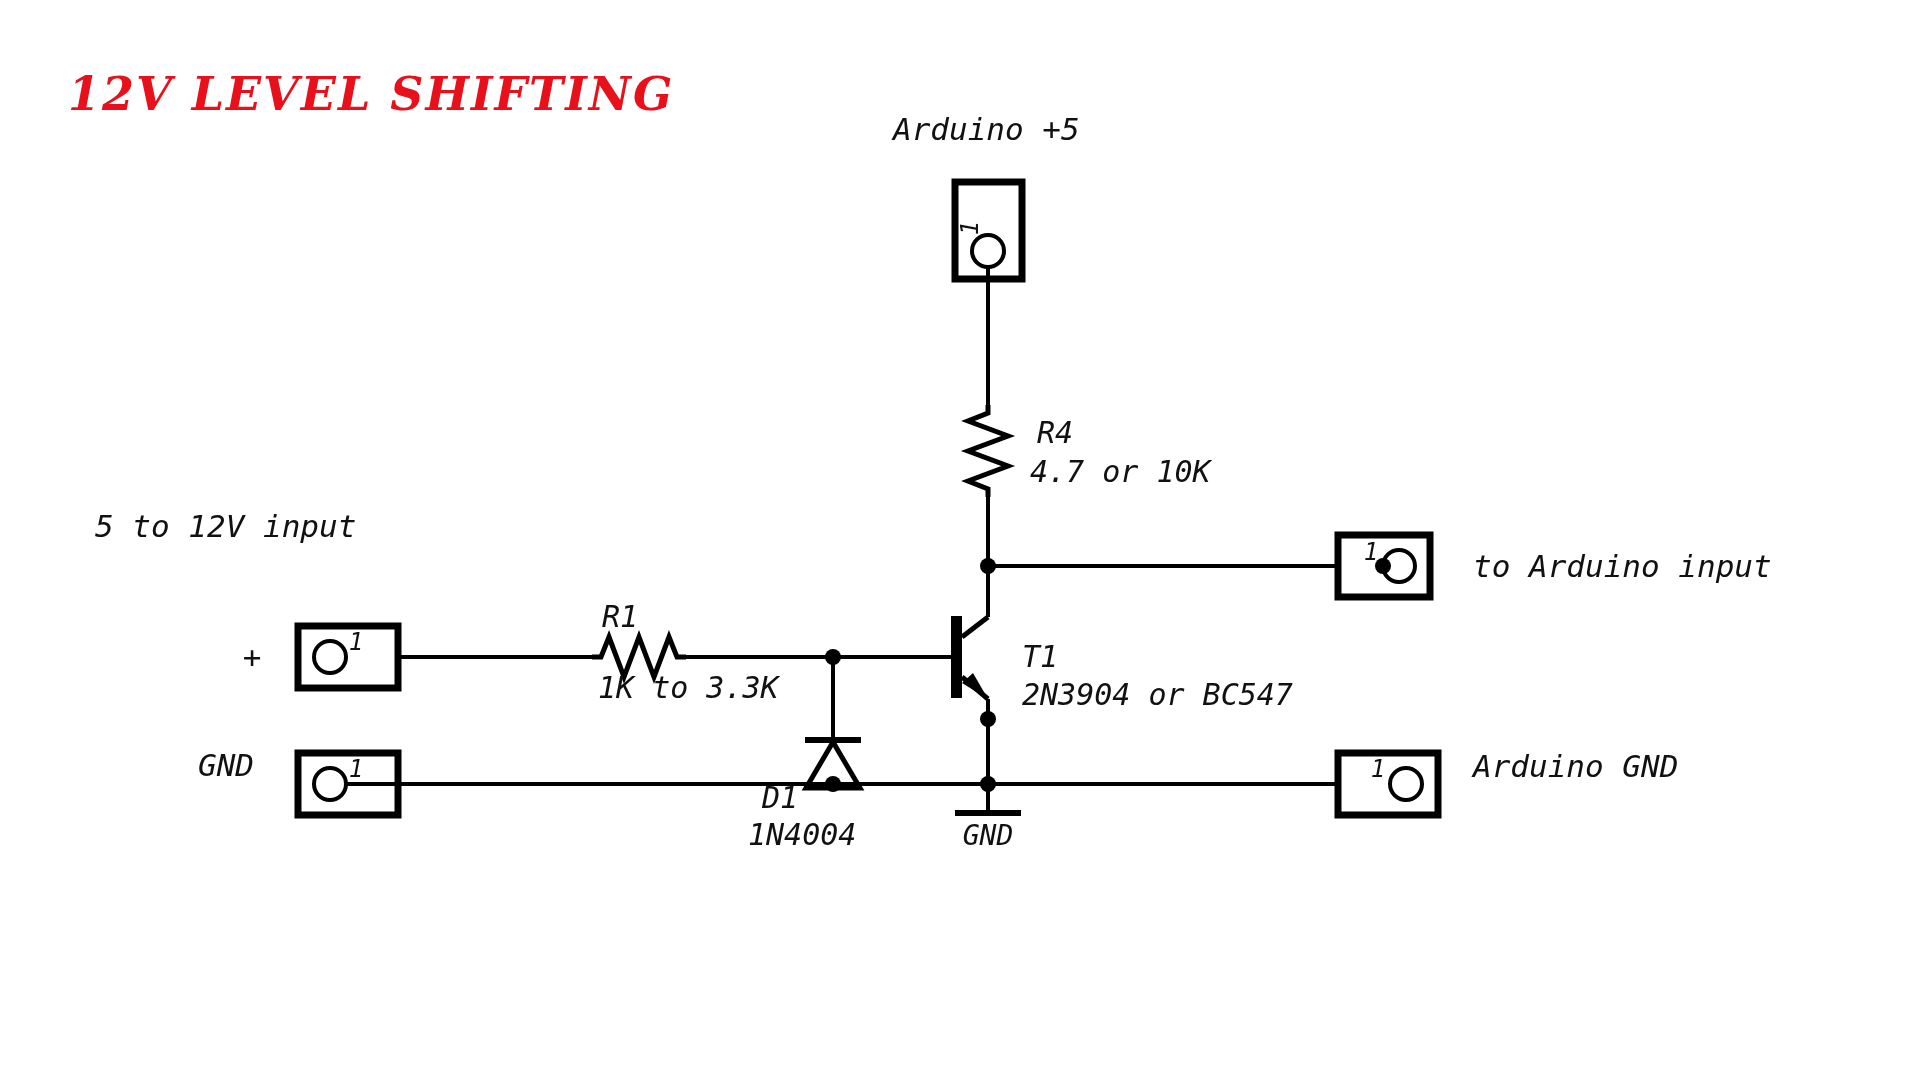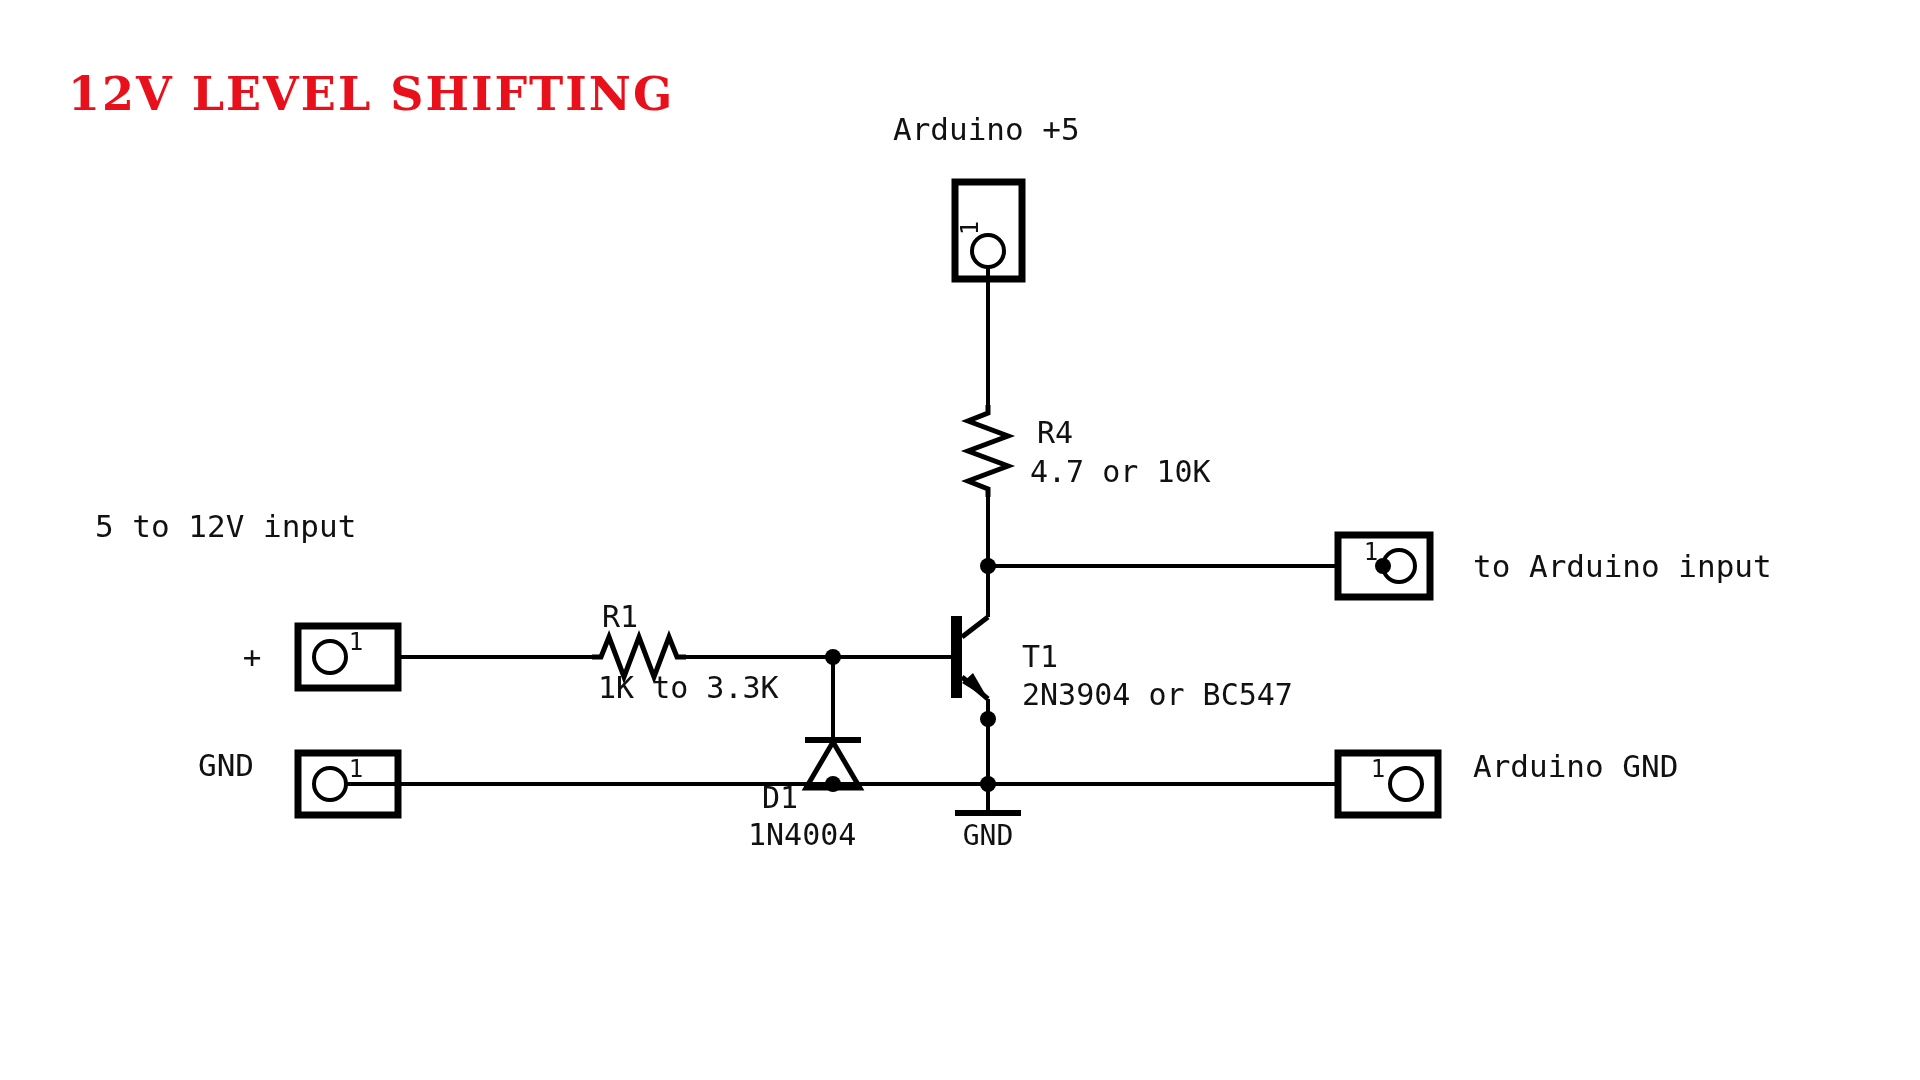--- a/index.html
+++ b/index.html
@@ -10,20 +10,21 @@
     width: 1920px;
     height: 1080px;
     overflow: hidden;
   }
   #stage {
     position: relative;
     width: 1560px;
     height: 1080px;
     background: #ffffff;
     font-family: "DejaVu Sans Mono", "Liberation Mono", monospace;
+    font-style: italic;
   }
   #schematic {
     position: absolute;
     left: 0;
     top: 0;
     width: 1920px;
     height: 1080px;
   }
   .title-text {
     font-family: "DejaVu Serif", "Liberation Serif", serif;

